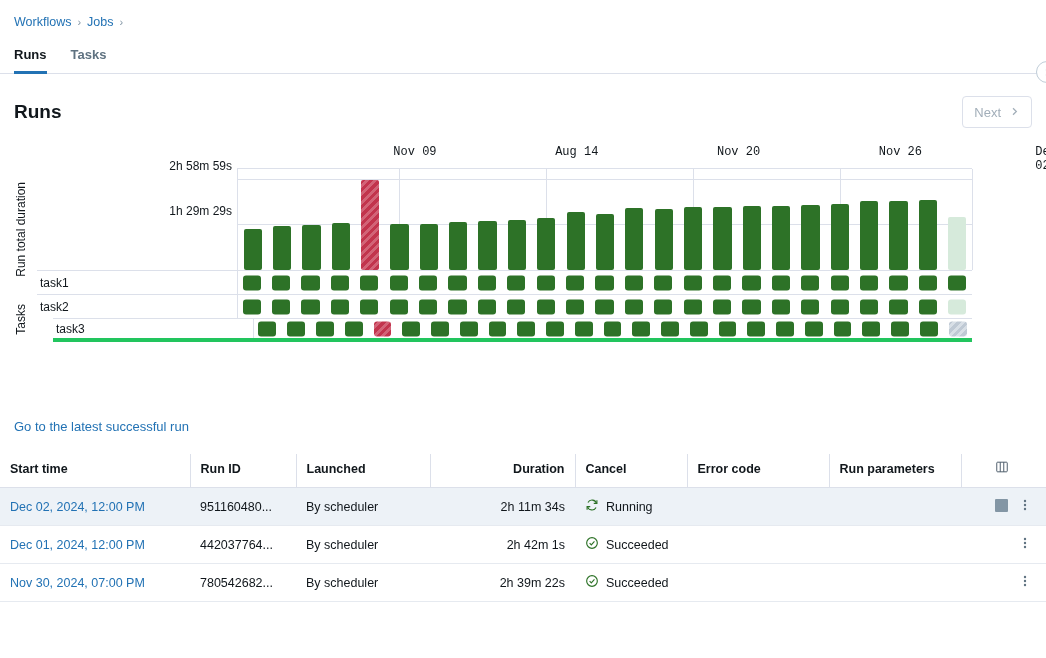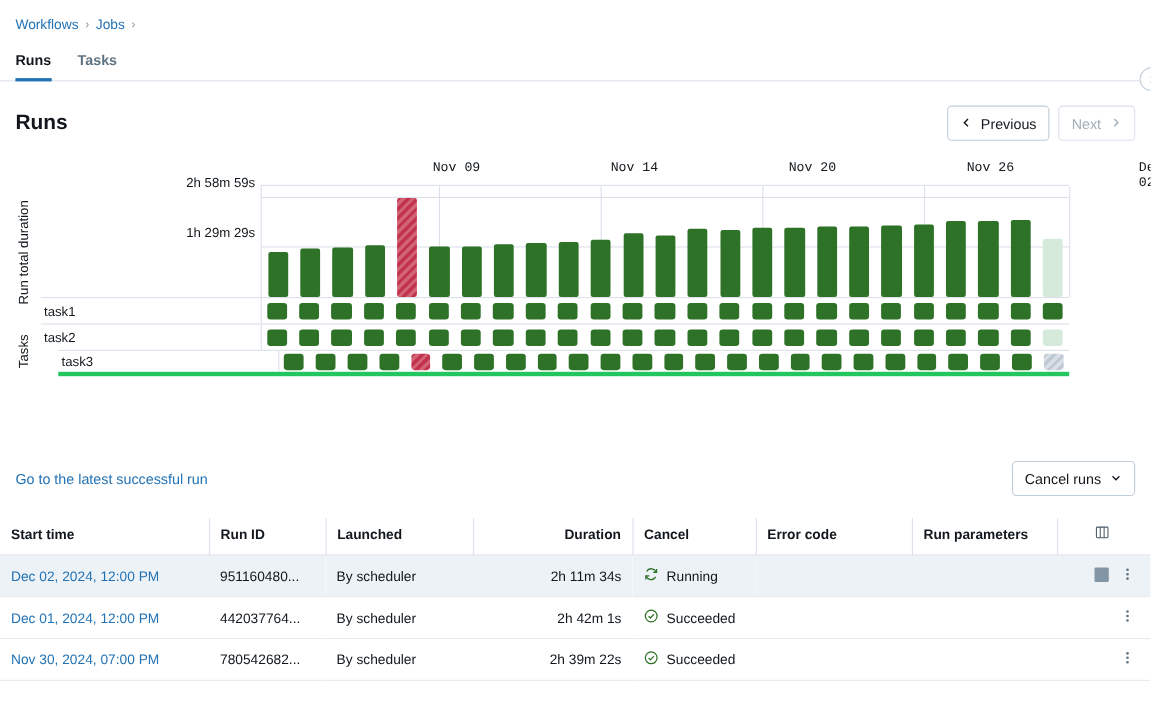--- a/index.html
+++ b/index.html
@@ -174,45 +174,37 @@
   <div class="edge-toggle">
     <svg width="9" height="9" viewBox="0 0 12 12" fill="none" stroke="#4A5A68" stroke-width="1.6">
       <path d="M4.2 2.2L8 6l-3.8 3.8"></path>
     </svg>
   </div>
 </div>
 
 <div class="runs-head">
   <div class="runs-title">Runs</div>
   <div class="btn-group">
-    <button class="btn">
-      <span>
-        <svg width="11" height="11" viewBox="0 0 12 12" fill="none" stroke="#11171C" stroke-width="1.4">
-            <path d="M7.6 2.4L4 6l3.6 3.6"></path>
-          </svg>
-      </span>
-      <span>Previous</span>
-    </button>
     <button class="btn disabled">
       <span>Next</span>
       <span>
         <svg width="11" height="11" viewBox="0 0 12 12" fill="none" stroke="#A2AEB9" stroke-width="1.4">
             <path d="M4.4 2.4L8 6l-3.6 3.6"></path>
           </svg>
       </span>
     </button>
   </div>
 </div>
 
 <div class="chart-wrap">
   <div class="ylabel">Run total duration</div>
   <div class="tasks-label">Tasks</div>
   <div class="xticks" id="xticks">
       <div class="xtick" style="left: 22%;">Nov 09</div>
-      <div class="xtick" style="left: 42%;">Nov 14</div>
+      <div class="xtick" style="left: 42%;">Aug 14</div>
       <div class="xtick" style="left: 62%;">Nov 20</div>
       <div class="xtick" style="left: 82%;">Nov 26</div>
       <div class="xtick" style="left: 100%;">Dec 02</div>
     </div>
   <div class="plot">
     <div class="plot-fill" id="plot-grid">
         <div class="gridline-h" style="bottom: 89.4917%;"></div>
         <div class="ytick" style="bottom: 89.4917%;">2h 58m 59s</div>
         <div class="gridline-h" style="bottom: 44.7417%;"></div>
         <div class="ytick" style="bottom: 44.7417%;">1h 29m 29s</div>
@@ -342,28 +334,20 @@
           <div class="tcell ok" style="left: 88.76%; width: 2.48%;"></div>
           <div class="tcell ok" style="left: 92.76%; width: 2.48%;"></div>
           <div class="tcell pending" style="left: 96.76%; width: 2.48%;"></div>
         </div>
       </div>
     </div>
 </div>
 
 <div class="midbar">
   <span class="link">Go to the latest successful run</span>
-  <button class="btn">
-    <span>Cancel runs</span>
-    <span>
-      <svg width="11" height="11" viewBox="0 0 12 12" fill="none" stroke="#11171C" stroke-width="1.3">
-          <path d="M2.6 4.4L6 7.8l3.4-3.4"></path>
-        </svg>
-    </span>
-  </button>
 </div>
 
 <table class="runs-table">
   <colgroup>
     <col style="width:190px">
       <col style="width:106px">
       <col style="width:134px">
     <col style="width:145px">
       <col style="width:112px">
       <col style="width:142px">

